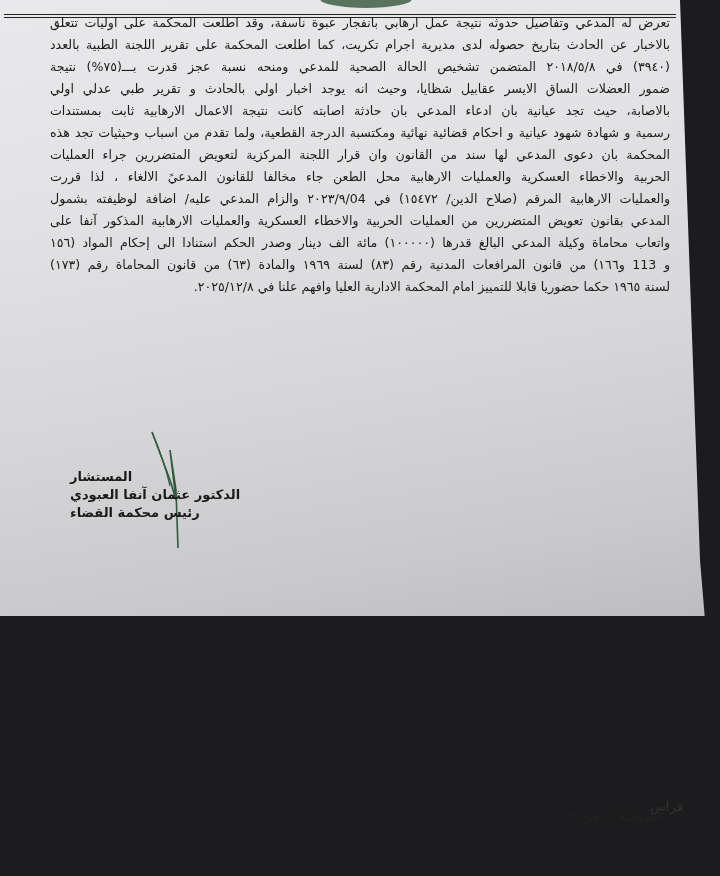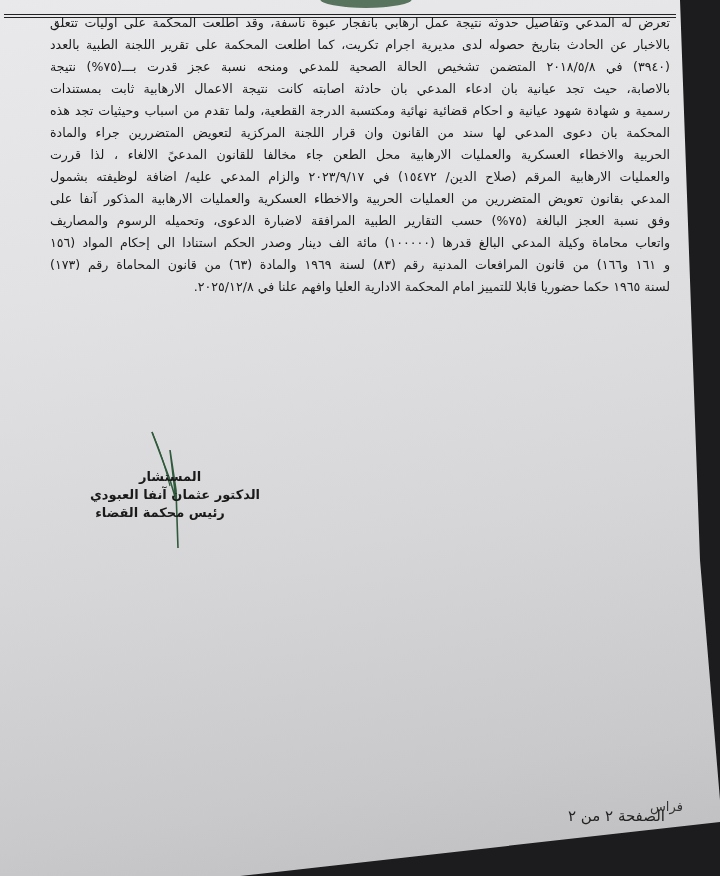--- a/index.html
+++ b/index.html
@@ -2,21 +2,21 @@
 <html><head>
 <meta charset="utf-8">
 <style>
   html, body { margin:0; padding:0; }
   body {
     width:720px; height:876px; overflow:hidden; position:relative;
     background:#1c1c1e;
     font-family:"DejaVu Sans", sans-serif;
   }
   .paper {
-    position:absolute; left:0; top:0; width:720px; height:876px;
+    position:absolute; left:0; top:0; width:720px; height:616px;
     background:linear-gradient(170deg,#e9e9eb 0%,#e2e2e4 30%,#d6d6d8 60%,#c9c9cb 85%,#bdbdbf 100%);
     clip-path:polygon(0 0, 680px 0, 700px 560px, 720px 800px, 720px 822px, 240px 876px, 0 876px);
   }
   .stamp {
     position:absolute; left:320px; top:-10px; width:92px; height:18px;
     border-radius:50%; background:#3f5f45; opacity:.85;
   }
   .rule {
     position:absolute; left:4px; width:672px; border-top:1px solid #222;
   }
@@ -25,50 +25,50 @@
   .body-text {
     position:absolute; left:50px; top:12px; width:620px;
     direction:rtl; text-align:justify; text-align-last:right;
     font-size:12.6px; line-height:22px; color:#1a1a1a;
     font-family:"DejaVu Sans", sans-serif;
   }
   .body-text .line { display:block; white-space:nowrap; overflow:hidden; text-align:justify; text-align-last:justify; }
   .body-text .line.last { text-align-last:right; padding-right:0; }
   .sig {
     position:absolute; left:70px; top:468px; width:210px;
-    direction:rtl; text-align:center; color:#1a1a1a;
+    direction:rtl; text-align:left; color:#1a1a1a;
     font-weight:bold; font-size:13px; line-height:18px;
   }
   .sig .l1 { letter-spacing:4px; padding-right:10px; }
   .sig .l3 { padding-right:30px; }
   .signature-mark { position:absolute; left:140px; top:420px; width:80px; height:130px; }
   .stamp-word { position:absolute; left:650px; top:799px; font-size:13px; color:#333; direction:rtl; }
   .page-num { position:absolute; left:568px; top:807px; font-size:15px; color:#222; direction:rtl; }
 </style>
 </head>
 <body>
 
 <div class="paper">
   <div class="stamp"></div>
   <div class="rule r1"></div>
   <div class="rule r2"></div>
 
   <div class="body-text">
     <span class="line">تعرض له المدعي وتفاصيل حدوثه نتيجة عمل ارهابي بانفجار عبوة ناسفة، وقد اطلعت المحكمة على اوليات تتعلق</span>
     <span class="line">بالاخبار عن الحادث بتاريخ حصوله لدى مديرية اجرام تكريت، كما اطلعت المحكمة على تقرير اللجنة الطبية بالعدد</span>
     <span class="line">(٣٩٤٠) في ٢٠١٨/٥/٨ المتضمن تشخيص الحالة الصحية للمدعي ومنحه نسبة عجز قدرت بـــ(٧٥%) نتيجة</span>
+    <span class="line">ضمور العضلات الساق الايسر عقابيل شظايا، وحيث انه يوجد اخبار اولي بالحادث و تقرير طبي عدلي اولي</span>
     <span class="line">بالاصابة، حيث تجد عيانية بان ادعاء المدعي بان حادثة اصابته كانت نتيجة الاعمال الارهابية ثابت بمستندات</span>
     <span class="line">رسمية و شهادة شهود عيانية و احكام قضائية نهائية ومكتسبة الدرجة القطعية، ولما تقدم من اسباب وحيثيات تجد هذه</span>
-    <span class="line">المحكمة بان دعوى المدعي لها سند من القانون وان قرار اللجنة المركزية لتعويض المتضررين جراء والمادة</span>
+    <span class="line">المحكمة بان دعوى المدعي لها سند من القانون وان قرار اللجنة المركزية لتعويض المتضررين جراء العمليات</span>
     <span class="line">الحربية والاخطاء العسكرية والعمليات الارهابية محل الطعن جاء مخالفا للقانون المدعيً الالغاء ، لذا قررت</span>
-    <span class="line">والعمليات الارهابية المرقم (صلاح الدين/ ١٥٤٧٢) في ٢٠٢٣/٩/١٧ والزام المدعي عليه/ اضافة لوظيفته بشمول</span>
+    <span class="line">والعمليات الارهابية المرقم (صلاح الدين/ ١٥٤٧٢) في ٢٠٢٣/٩/04 والزام المدعي عليه/ اضافة لوظيفته بشمول</span>
     <span class="line">المدعي بقانون تعويض المتضررين من العمليات الحربية والاخطاء العسكرية والعمليات الارهابية المذكور آنفا على</span>
-    <span class="line">وفق نسبة العجز البالغة (٧٥%) حسب التقارير الطبية المرافقة لاضبارة الدعوى، وتحميله الرسوم والمصاريف</span>
     <span class="line">واتعاب محاماة وكيلة المدعي البالغ قدرها (١٠٠٠٠٠) مائة الف دينار وصدر الحكم استنادا الى إحكام المواد (١٥٦</span>
-    <span class="line">و ١٦١ و١٦٦) من قانون المرافعات المدنية رقم (٨٣) لسنة ١٩٦٩ والمادة (٦٣) من قانون المحاماة رقم (١٧٣)</span>
+    <span class="line">و 113 و١٦٦) من قانون المرافعات المدنية رقم (٨٣) لسنة ١٩٦٩ والمادة (٦٣) من قانون المحاماة رقم (١٧٣)</span>
     <span class="line last">لسنة ١٩٦٥ حكما حضوريا قابلا للتمييز امام المحكمة الادارية العليا وافهم علنا في ٢٠٢٥/١٢/٨.</span>
   </div>
 
   <svg class="signature-mark" viewBox="0 0 80 130">
     <path d="M12 12 L30 60 L36 80 L30 30 L36 70 L38 128" fill="none" stroke="#2f5a3c" stroke-width="1.6"></path>
     <path d="M12 12 Q24 40 30 66" fill="none" stroke="#2f5a3c" stroke-width="1.2"></path>
   </svg>
 
   <div class="sig">
     <div class="l1">المستشار</div>

